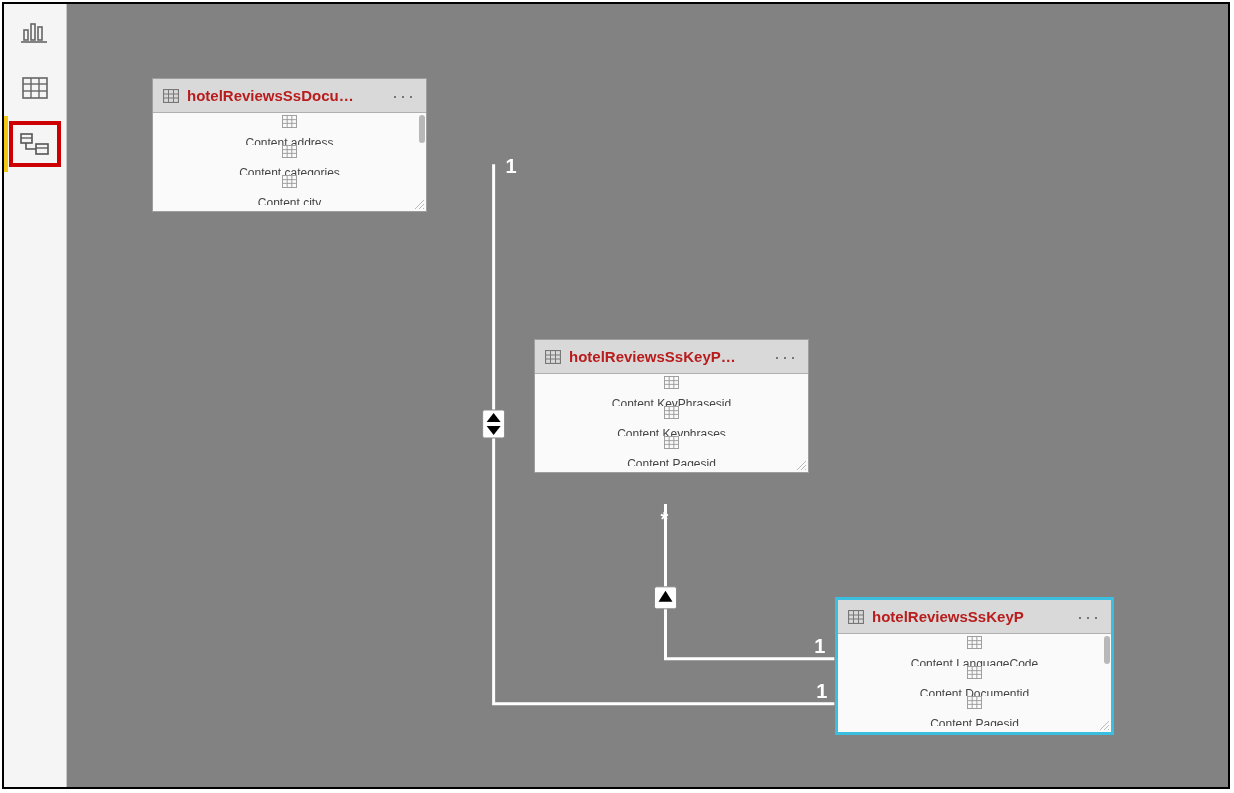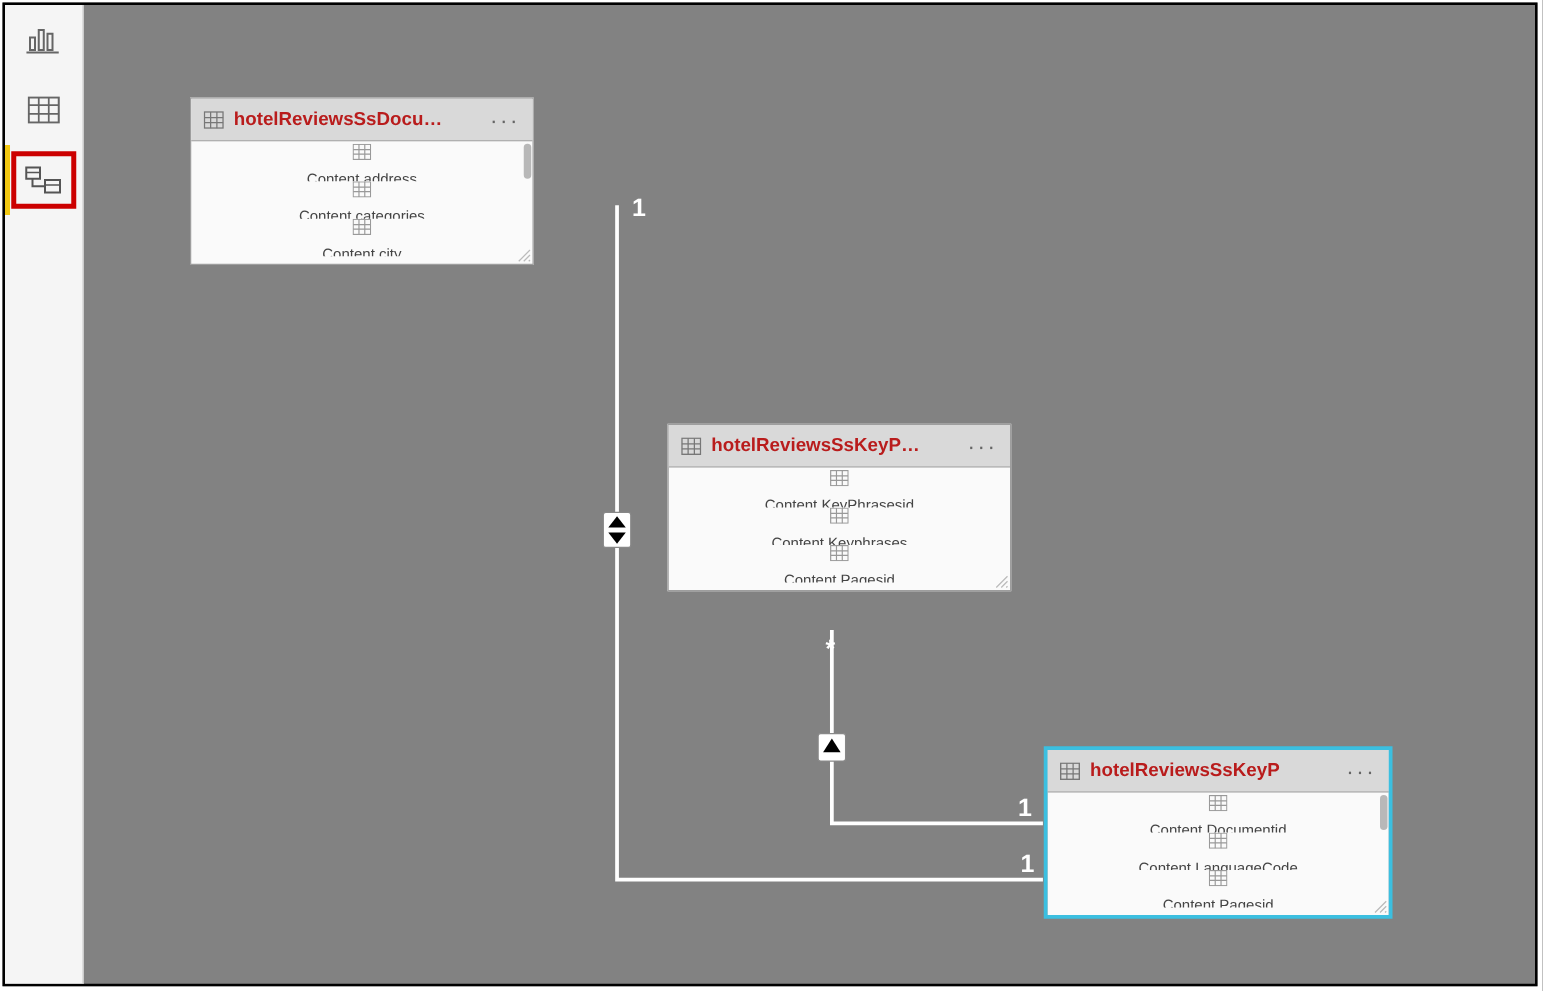--- a/index.html
+++ b/index.html
@@ -337,31 +337,31 @@
       <div class="tbl-body">
         <div class="thumb"></div>
         <div class="field">
           <svg class="table-glyph" width="15" height="13" viewBox="0 0 16 14">
               <rect x="0.5" y="0.5" width="15" height="13" fill="none" stroke="#999"></rect>
               <line x1="0.5" y1="5" x2="15.5" y2="5" stroke="#999"></line>
               <line x1="0.5" y1="9" x2="15.5" y2="9" stroke="#999"></line>
               <line x1="5.5" y1="0.5" x2="5.5" y2="13.5" stroke="#999"></line>
               <line x1="10.5" y1="0.5" x2="10.5" y2="13.5" stroke="#999"></line>
             </svg>
+          <span>Content.LanguageCode</span>
+        </div>
+        <div class="field">
+          <svg class="table-glyph" width="15" height="13" viewBox="0 0 16 14">
+              <rect x="0.5" y="0.5" width="15" height="13" fill="none" stroke="#999"></rect>
+              <line x1="0.5" y1="5" x2="15.5" y2="5" stroke="#999"></line>
+              <line x1="0.5" y1="9" x2="15.5" y2="9" stroke="#999"></line>
+              <line x1="5.5" y1="0.5" x2="5.5" y2="13.5" stroke="#999"></line>
+              <line x1="10.5" y1="0.5" x2="10.5" y2="13.5" stroke="#999"></line>
+            </svg>
           <span>Content.Documentid</span>
-        </div>
-        <div class="field">
-          <svg class="table-glyph" width="15" height="13" viewBox="0 0 16 14">
-              <rect x="0.5" y="0.5" width="15" height="13" fill="none" stroke="#999"></rect>
-              <line x1="0.5" y1="5" x2="15.5" y2="5" stroke="#999"></line>
-              <line x1="0.5" y1="9" x2="15.5" y2="9" stroke="#999"></line>
-              <line x1="5.5" y1="0.5" x2="5.5" y2="13.5" stroke="#999"></line>
-              <line x1="10.5" y1="0.5" x2="10.5" y2="13.5" stroke="#999"></line>
-            </svg>
-          <span>Content.LanguageCode</span>
         </div>
         <div class="field">
           <svg class="table-glyph" width="15" height="13" viewBox="0 0 16 14">
               <rect x="0.5" y="0.5" width="15" height="13" fill="none" stroke="#999"></rect>
               <line x1="0.5" y1="5" x2="15.5" y2="5" stroke="#999"></line>
               <line x1="0.5" y1="9" x2="15.5" y2="9" stroke="#999"></line>
               <line x1="5.5" y1="0.5" x2="5.5" y2="13.5" stroke="#999"></line>
               <line x1="10.5" y1="0.5" x2="10.5" y2="13.5" stroke="#999"></line>
             </svg>
           <span>Content.Pagesid</span>

